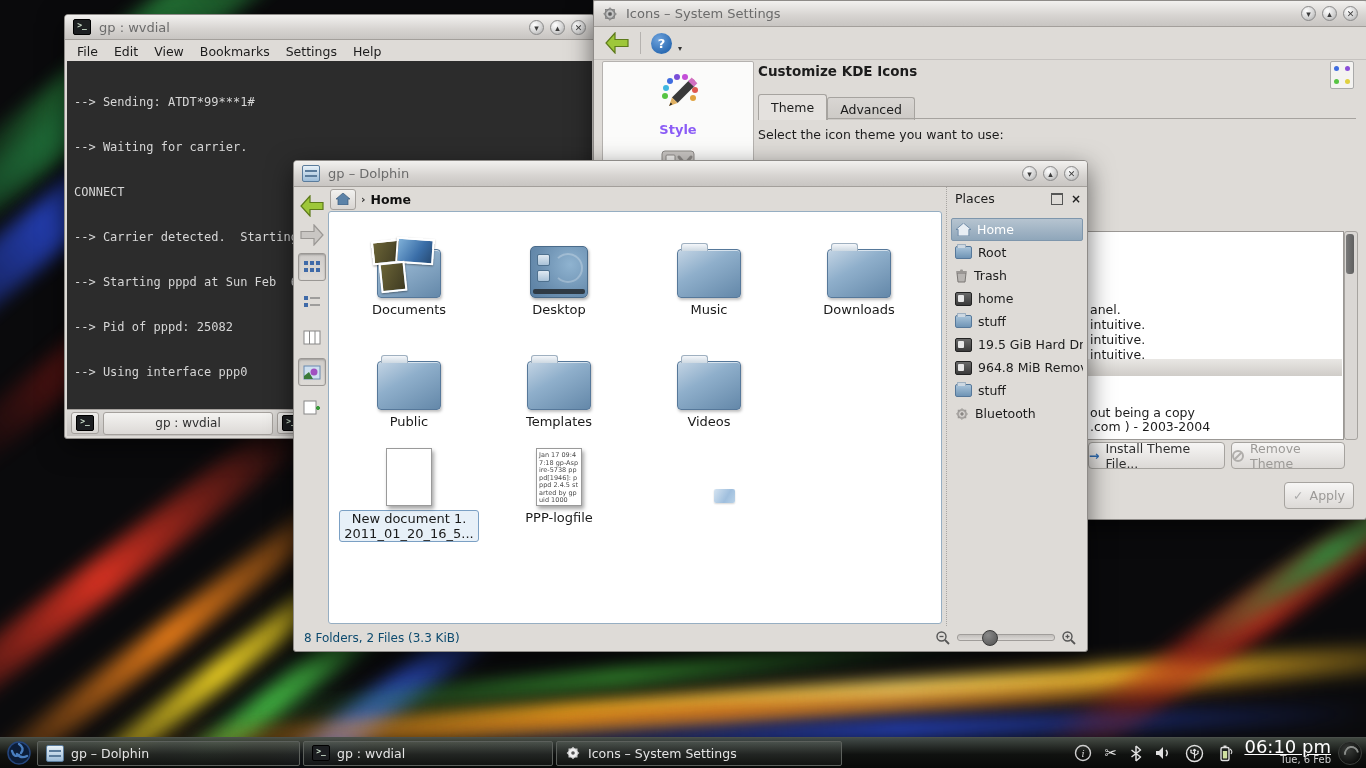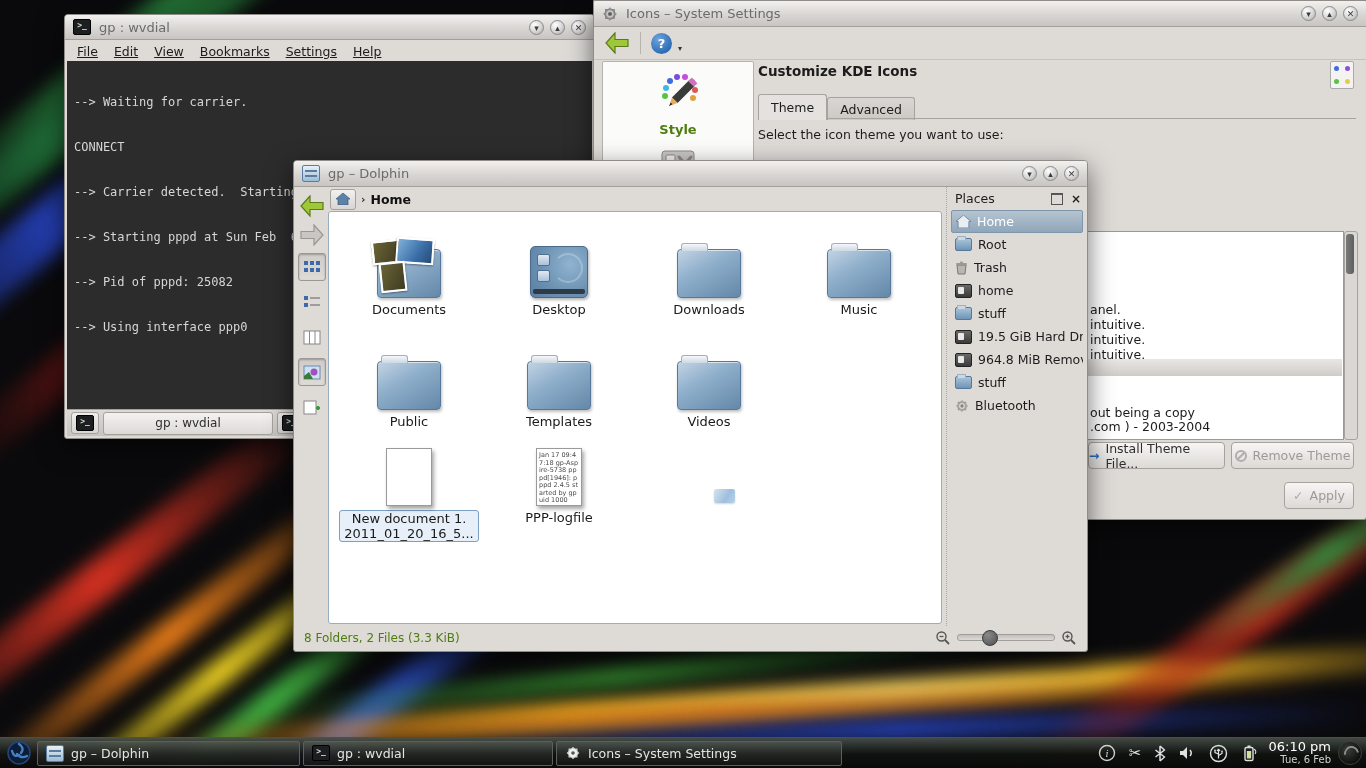--- a/index.html
+++ b/index.html
@@ -34,36 +34,36 @@
   
   .ico-term{width:16px;height:14px;background:#1c1e21;border:1px solid #000;border-radius:2px;color:#cfe3cf;font:bold 8px/12px "DejaVu Sans Mono",monospace;text-align:center;flex:none;}
   .ico-dolphin{width:16px;height:15px;background:linear-gradient(#e8f1f8,#9cbcd8);border:1px solid #5b7c9c;border-radius:2px;flex:none;position:relative;}
   .ico-dolphin::before{content:"";position:absolute;left:2px;right:2px;top:4px;height:2px;background:#5b7c9c;box-shadow:0 5px 0 #5b7c9c;}
   .gear{flex:none;}
 
   
   #terminal{left:64px;top:14px;width:529px;height:423px;z-index:1;}
   #terminal .tbar{height:24px;}
   .menubar{display:flex;gap:16px;padding:4px 12px 3px;font-size:12.5px;color:#1c1c1c;}
-  .menubar span{cursor:default;text-decoration:underline;}
+  .menubar span{cursor:default;}
   .screen{position:absolute;left:2px;right:2px;top:46px;bottom:28px;background:#2c2c2c;padding:4px 7px;font:12px/15px "DejaVu Sans Mono",monospace;color:#d6d6d6;white-space:pre;overflow:hidden;}
   .tabbar{position:absolute;left:2px;right:2px;bottom:2px;height:26px;background:linear-gradient(#dcdad7,#c6c3c0);border-top:1px solid #a5a19d;display:flex;align-items:center;padding:0 4px;gap:4px;}
   .tabbtn{width:26px;height:20px;background:linear-gradient(#efeeec,#d8d5d2);border:1px solid #a5a19d;border-radius:3px;display:flex;align-items:center;justify-content:center;}
   .tab-active{width:168px;height:21px;background:linear-gradient(#f4f3f1,#dcd9d6);border:1px solid #a5a19d;border-radius:3px;font-size:12px;color:#2e2e2e;display:flex;align-items:center;justify-content:center;}
 
   
   #syssettings{left:593px;top:0;width:772px;height:518px;z-index:2;border-radius:0 0 3px 3px;}
   .ss-toolbar{height:32px;display:flex;align-items:center;gap:10px;padding:0 10px;border-bottom:1px solid #c5c2bf;}
   .arrow-back{width:26px;height:22px;flex:none;}
   .vsep{width:1px;height:22px;background:#b5b2af;}
   .helpbtn{width:21px;height:21px;border-radius:50%;background:radial-gradient(circle at 35% 30%,#6ea3dd,#2e6db4 70%);color:#fff;font:bold 13px/21px "DejaVu Sans",sans-serif;text-align:center;}
   .help-caret{font-size:8px;color:#333;margin:10px 0 0 -4px;}
   .ss-sidebar{position:absolute;left:8px;top:60px;width:150px;height:444px;background:#fbfbfa;border:1px solid #b5b2af;border-radius:2px;text-align:center;}
   .ss-item{padding-top:10px;}
-  .ss-item .lbl{font-size:13px;font-weight:bold;color:#4d7c0f;margin-top:4px;}
+  .ss-item .lbl{font-size:13px;font-weight:bold;color:#8b5cf6;margin-top:4px;}
   .ss-heading{position:absolute;left:164px;top:62px;font-size:13.5px;font-weight:bold;color:#1c1c1c;}
   .grid-ico{position:absolute;right:12px;top:60px;width:22px;height:26px;background:#f4f3f1;border:1px solid #aaa;border-radius:2px;display:grid;grid-template-columns:1fr 1fr;place-items:center;}
   .grid-ico i{width:5px;height:5px;border-radius:50%;}
   .tabs{position:absolute;left:164px;top:93px;display:flex;align-items:flex-end;}
   .tabitem{height:22px;padding:0 12px;font-size:12.5px;color:#1c1c1c;border:1px solid #a6a39f;border-bottom:none;border-radius:3px 3px 0 0;background:linear-gradient(#d9d6d3,#ccc9c5);display:flex;align-items:center;}
   .tabitem.active{background:#e4e1de;height:25px;position:relative;z-index:1;}
   .ss-pane{position:absolute;left:164px;right:10px;top:117px;bottom:8px;border-top:1px solid #a6a39f;}
   .ss-prompt{position:absolute;left:164px;top:126px;font-size:12.5px;color:#1c1c1c;}
   .ss-list{position:absolute;left:164px;top:230px;width:584px;height:207px;background:#fff;border:1px solid #9b9895;}
   .ss-scroll{position:absolute;left:750px;top:230px;width:12px;height:207px;background:#dad7d4;border:1px solid #a6a39f;border-radius:3px;}
@@ -104,47 +104,47 @@
   .icon-desktop{width:56px;height:50px;border-radius:5px;border:1px solid #4a6b8a;position:relative;background:radial-gradient(circle at 70% 35%,#8fb3d0,#6b8fb0 60%,#5a7fa2);box-shadow:1px 2px 3px rgba(0,0,0,.3);}
   .icon-desktop .sq{position:absolute;width:11px;height:10px;background:linear-gradient(#dfe9f2,#a9c2d8);border:1px solid #4f718f;border-radius:2px;}
   .icon-desktop .sq1{left:6px;top:7px;}
   .icon-desktop .sq2{left:6px;top:23px;}
   .icon-desktop .bar{position:absolute;left:2px;right:2px;bottom:3px;height:5px;background:#2f3a44;border-radius:2px;}
   .swirl{position:absolute;right:4px;top:6px;width:26px;height:26px;border:2px solid rgba(255,255,255,.25);border-radius:50%;border-left-color:transparent;}
   .page{width:44px;height:56px;background:#fff;border:1px solid #9a9a9a;box-shadow:2px 3px 4px rgba(0,0,0,.35);position:relative;}
   .ptxt{font-size:6.5px;line-height:7.5px;color:#4a4a4a;padding:3px 2px;word-break:break-all;text-align:left;font-family:"DejaVu Sans",sans-serif;overflow:hidden;height:48px;}
   
   .d-places{width:139px;flex:none;border-left:1px dotted #a8a5a2;display:flex;flex-direction:column;padding:2px 2px 0 4px;box-sizing:border-box;}
-  .pl-head{display:flex;align-items:center;font-size:12.5px;color:#1c1c1c;padding:2px 2px 4px 4px;}
+  .pl-head{display:flex;align-items:center;font-size:12.5px;color:#1c1c1c;padding:2px 2px 12px 4px;}
   .pl-head .sp{flex:1;}
   .pl-float{width:10px;height:9px;border:1px solid #555;border-top:2px solid #555;margin-right:8px;}
   .pl-x{font-size:12px;font-weight:bold;color:#222;}
   .pl-item{height:23px;display:flex;align-items:center;gap:6px;padding-left:4px;font-size:12.5px;color:#1c1c1c;border-radius:2px;}
   .pl-item.selected{background:linear-gradient(#b6c4d0,#8fa6ba);color:#fff;border:1px solid #7e96ac;box-sizing:border-box;}
   .pl-folder{width:15px;height:11px;background:linear-gradient(#a9c4da,#6f94b5);border:1px solid #56789a;border-radius:2px;position:relative;flex:none;}
   .pl-folder::before{content:"";position:absolute;top:-3px;left:1px;width:7px;height:3px;background:#cdd8e2;border:1px solid #9fb0c0;border-bottom:none;border-radius:1px 1px 0 0;}
   .pl-drive{width:15px;height:12px;background:linear-gradient(#6a6a6a,#3a3a3a);border:1px solid #222;border-radius:2px;position:relative;flex:none;}
   .pl-drive::before{content:"";position:absolute;left:2px;top:2px;width:6px;height:7px;background:#e8e8e8;border-radius:1px;}
   
-  .d-status{position:absolute;left:2px;right:2px;bottom:2px;height:23px;display:flex;align-items:center;padding:0 8px;font-size:12px;color:#4d7c0f;gap:8px;}
+  .d-status{position:absolute;left:2px;right:2px;bottom:2px;height:23px;display:flex;align-items:center;padding:0 8px;font-size:12px;color:#0c4a6e;gap:8px;}
   .zoomer{margin-left:auto;display:flex;align-items:center;gap:6px;}
   .slider{width:96px;height:5px;background:linear-gradient(#c2bfbc,#dcd9d6);border:1px solid #a09d9a;border-radius:3px;position:relative;}
   .slider .knob{position:absolute;left:24px;top:-5px;width:14px;height:14px;border-radius:50%;background:radial-gradient(circle at 35% 30%,#8a8a8a,#4f4f4f);border:1px solid #3a3a3a;}
 
   
   .ghost{position:absolute;left:714px;top:489px;width:21px;height:14px;border-radius:2px;background:linear-gradient(120deg,#cfe0ef,#8fb4d8 60%,#aecbe4);opacity:.85;z-index:4;box-shadow:0 1px 2px rgba(0,0,0,.2);}
 
   
   .taskbar{position:absolute;left:0;right:0;bottom:0;height:31px;z-index:6;background:linear-gradient(rgba(70,78,70,.92),rgba(16,18,16,.95) 55%,rgba(8,9,8,.97));border-top:1px solid #4a4f4a;display:flex;align-items:center;padding:0 4px;gap:3px;box-sizing:border-box;}
   .kmenu{width:30px;height:28px;display:flex;align-items:center;justify-content:center;flex:none;}
   .task{height:25px;background:linear-gradient(rgba(110,118,110,.35),rgba(30,32,30,.4));border:1px solid #5c605c;border-radius:2px;display:flex;align-items:center;gap:7px;padding:0 8px;font-size:12.5px;color:#e4e4e4;box-sizing:border-box;flex:none;}
   .task-1{width:263px;}.task-2{width:250px;}.task-3{width:286px;}
   .tray{margin-left:auto;display:flex;align-items:center;gap:13px;padding-right:8px;}
   .clock{text-align:right;color:#fff;line-height:13px;padding-right:4px;}
-  .clock .t{font-size:13px;}
+  .clock .t{font-size:18px;text-decoration:underline;}
   .clock .d{font-size:10px;color:#d0d0d0;}
   .cashew{width:22px;height:22px;border-radius:50%;background:radial-gradient(circle at 40% 35%,#3a3d3a,#0c0d0c 75%);border:1px solid #3c3f3c;position:relative;flex:none;}
   .cashew::before{content:"";position:absolute;left:5px;top:4px;width:11px;height:11px;border:2.5px solid #8a8d8a;border-radius:50%;border-right-color:transparent;border-bottom-color:transparent;transform:rotate(35deg);}
   .scissors{color:#e0e0e0;font-size:15px;line-height:16px;}
 </style>
 </head>
 <body>
 
 <div class="desktop">
 
@@ -178,20 +178,21 @@
     </div>
     <div class="menubar">
       <span>File</span>
       <span>Edit</span>
       <span>View</span>
       <span>Bookmarks</span>
       <span>Settings</span>
       <span>Help</span>
     </div>
     <div class="screen">
+      <div>--&gt; Sending: ATDT*99***1#</div>
       <div>--&gt; Waiting for carrier.</div>
       <div>CONNECT</div>
       <div>--&gt; Carrier detected.  Starting PPP immediately.</div>
       <div>--&gt; Starting pppd at Sun Feb  6 18:08:22 2011</div>
       <div>--&gt; Pid of pppd: 25082</div>
       <div>--&gt; Using interface ppp0</div>
       
       
       
       
@@ -300,21 +301,21 @@
     <div class="frag" style="top:418px">.com ) - 2003-2004</div>
     <div class="frag" style="top:404px">out being a copy</div>
     <div class="ss-scroll">
         <div class="handle"></div>
       </div>
 
     <div class="ss-btn" style="left:494px;top:441px;width:137px">
       <span style="color:#2e6db4;font-weight:bold">→</span>
       <span>Install Theme File...</span>
     </div>
-    <div class="ss-btn disabled" style="left:637px;top:441px;width:123px">
+    <div class="ss-btn disabled" style="left:637px;top:441px;width:114px">
       <span class="no-sign"></span>
       <span>Remove Theme</span>
     </div>
     <div class="ss-btn disabled" style="left:690px;top:481px;width:70px">
       <span style="color:#aaa">✓</span>
       <span>Apply</span>
     </div>
   </div>
 
   <div class="win" id="dolphin">
@@ -418,27 +419,27 @@
                     <span class="sq sq2"></span>
                     <span class="bar"></span>
                   </div>
                 </div>
               <span class="flabel">Desktop</span>
             </div>
             <div class="cell">
               <div class="icon-wrap">
                   <div class="f-icon"></div>
                 </div>
+              <span class="flabel">Music</span>
+            </div>
+            <div class="cell">
+              <div class="icon-wrap">
+                  <div class="f-icon"></div>
+                </div>
               <span class="flabel">Downloads</span>
-            </div>
-            <div class="cell">
-              <div class="icon-wrap">
-                  <div class="f-icon"></div>
-                </div>
-              <span class="flabel">Music</span>
             </div>
           </div>
 
           <div class="grid-row" style="top:126px">
             <div class="cell">
               <div class="icon-wrap">
                   <div class="f-icon"></div>
                 </div>
               <span class="flabel">Public</span>
             </div>

